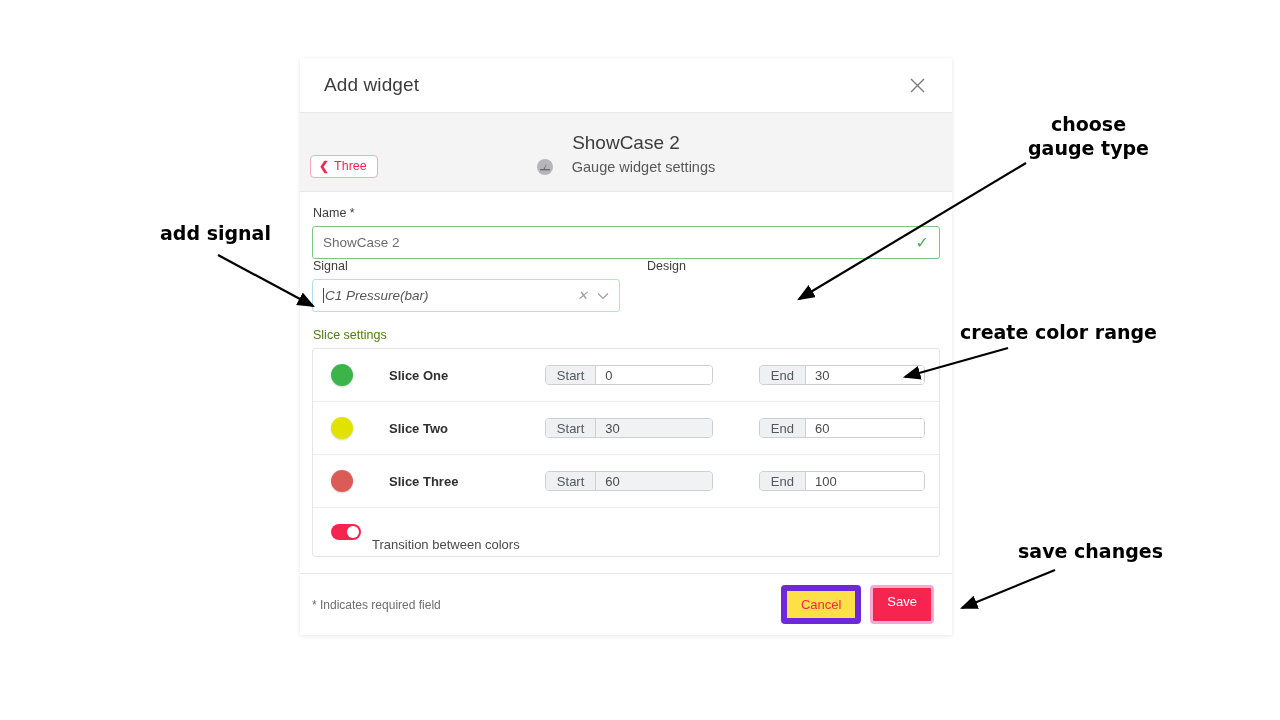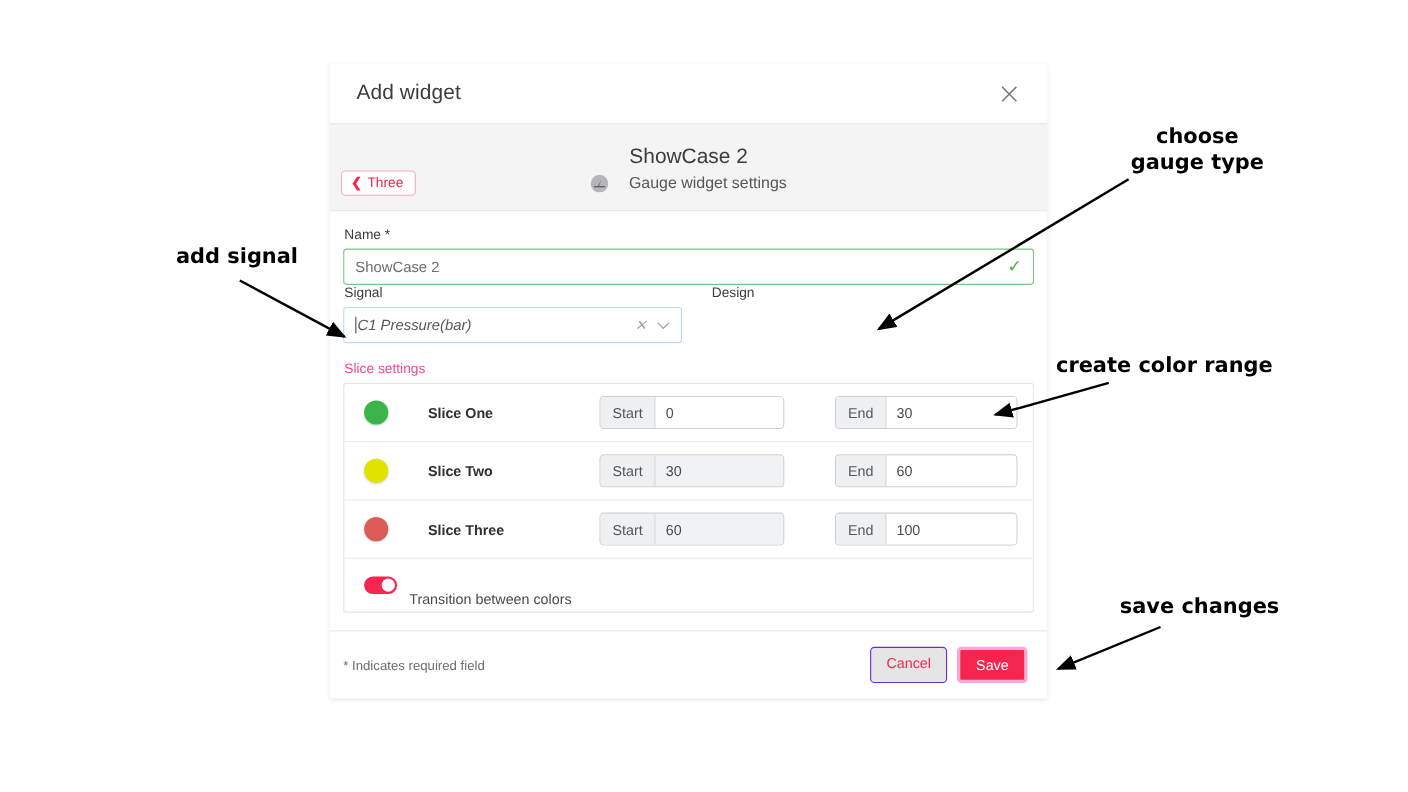--- a/index.html
+++ b/index.html
@@ -186,21 +186,21 @@
     color: #f5254f;
   }
   .seg.active {
     background: #f5254f;
     color: #ffffff;
   }
 
   
   .slice-head {
     font-size: 12.5px;
-    color: #ec4899;
+    color: #4d7c0f;
     margin: 16px 0 6px 1px;
   }
   .slice-box {
     border: 1px solid #e4e5e7;
     border-radius: 3px;
     background: #ffffff;
   }
   .slice-row {
     display: flex;
     align-items: center;
@@ -220,21 +220,21 @@
   }
   .slice-name {
     font-size: 13px;
     font-weight: bold;
     color: #2f2f2f;
     margin-left: 14px;
     width: 150px;
   }
   .rng-group {
     display: flex;
-    height: 30px;
+    height: 20px;
     border: 1px solid #ccd0d5;
     border-radius: 4px;
     overflow: hidden;
     box-sizing: border-box;
   }
   .rng-start { width: 188px; margin-right: 24px; }
   .rng-end   { width: 186px; }
   .rng-label {
     background: #eef0f2;
     border-right: 1px solid #ccd0d5;
@@ -304,22 +304,22 @@
   }
   .footer-btns { display: flex; gap: 9px; }
   .btn {
     border-radius: 4px;
     font-size: 13px;
     padding: 7px 14px;
     cursor: pointer;
     line-height: 1;
   }
   .btn-cancel {
-    background: #e5e5e5;
-    border: 1px solid #6d28d9;
+    background: #fde047;
+    border: 6px solid #6d28d9;
     color: #f5254f;
   }
   .btn-save {
     background: #f5254f;
     border: 3px solid #f9a8d4;
     color: #ffffff;
   }
 
   
   .annot {

